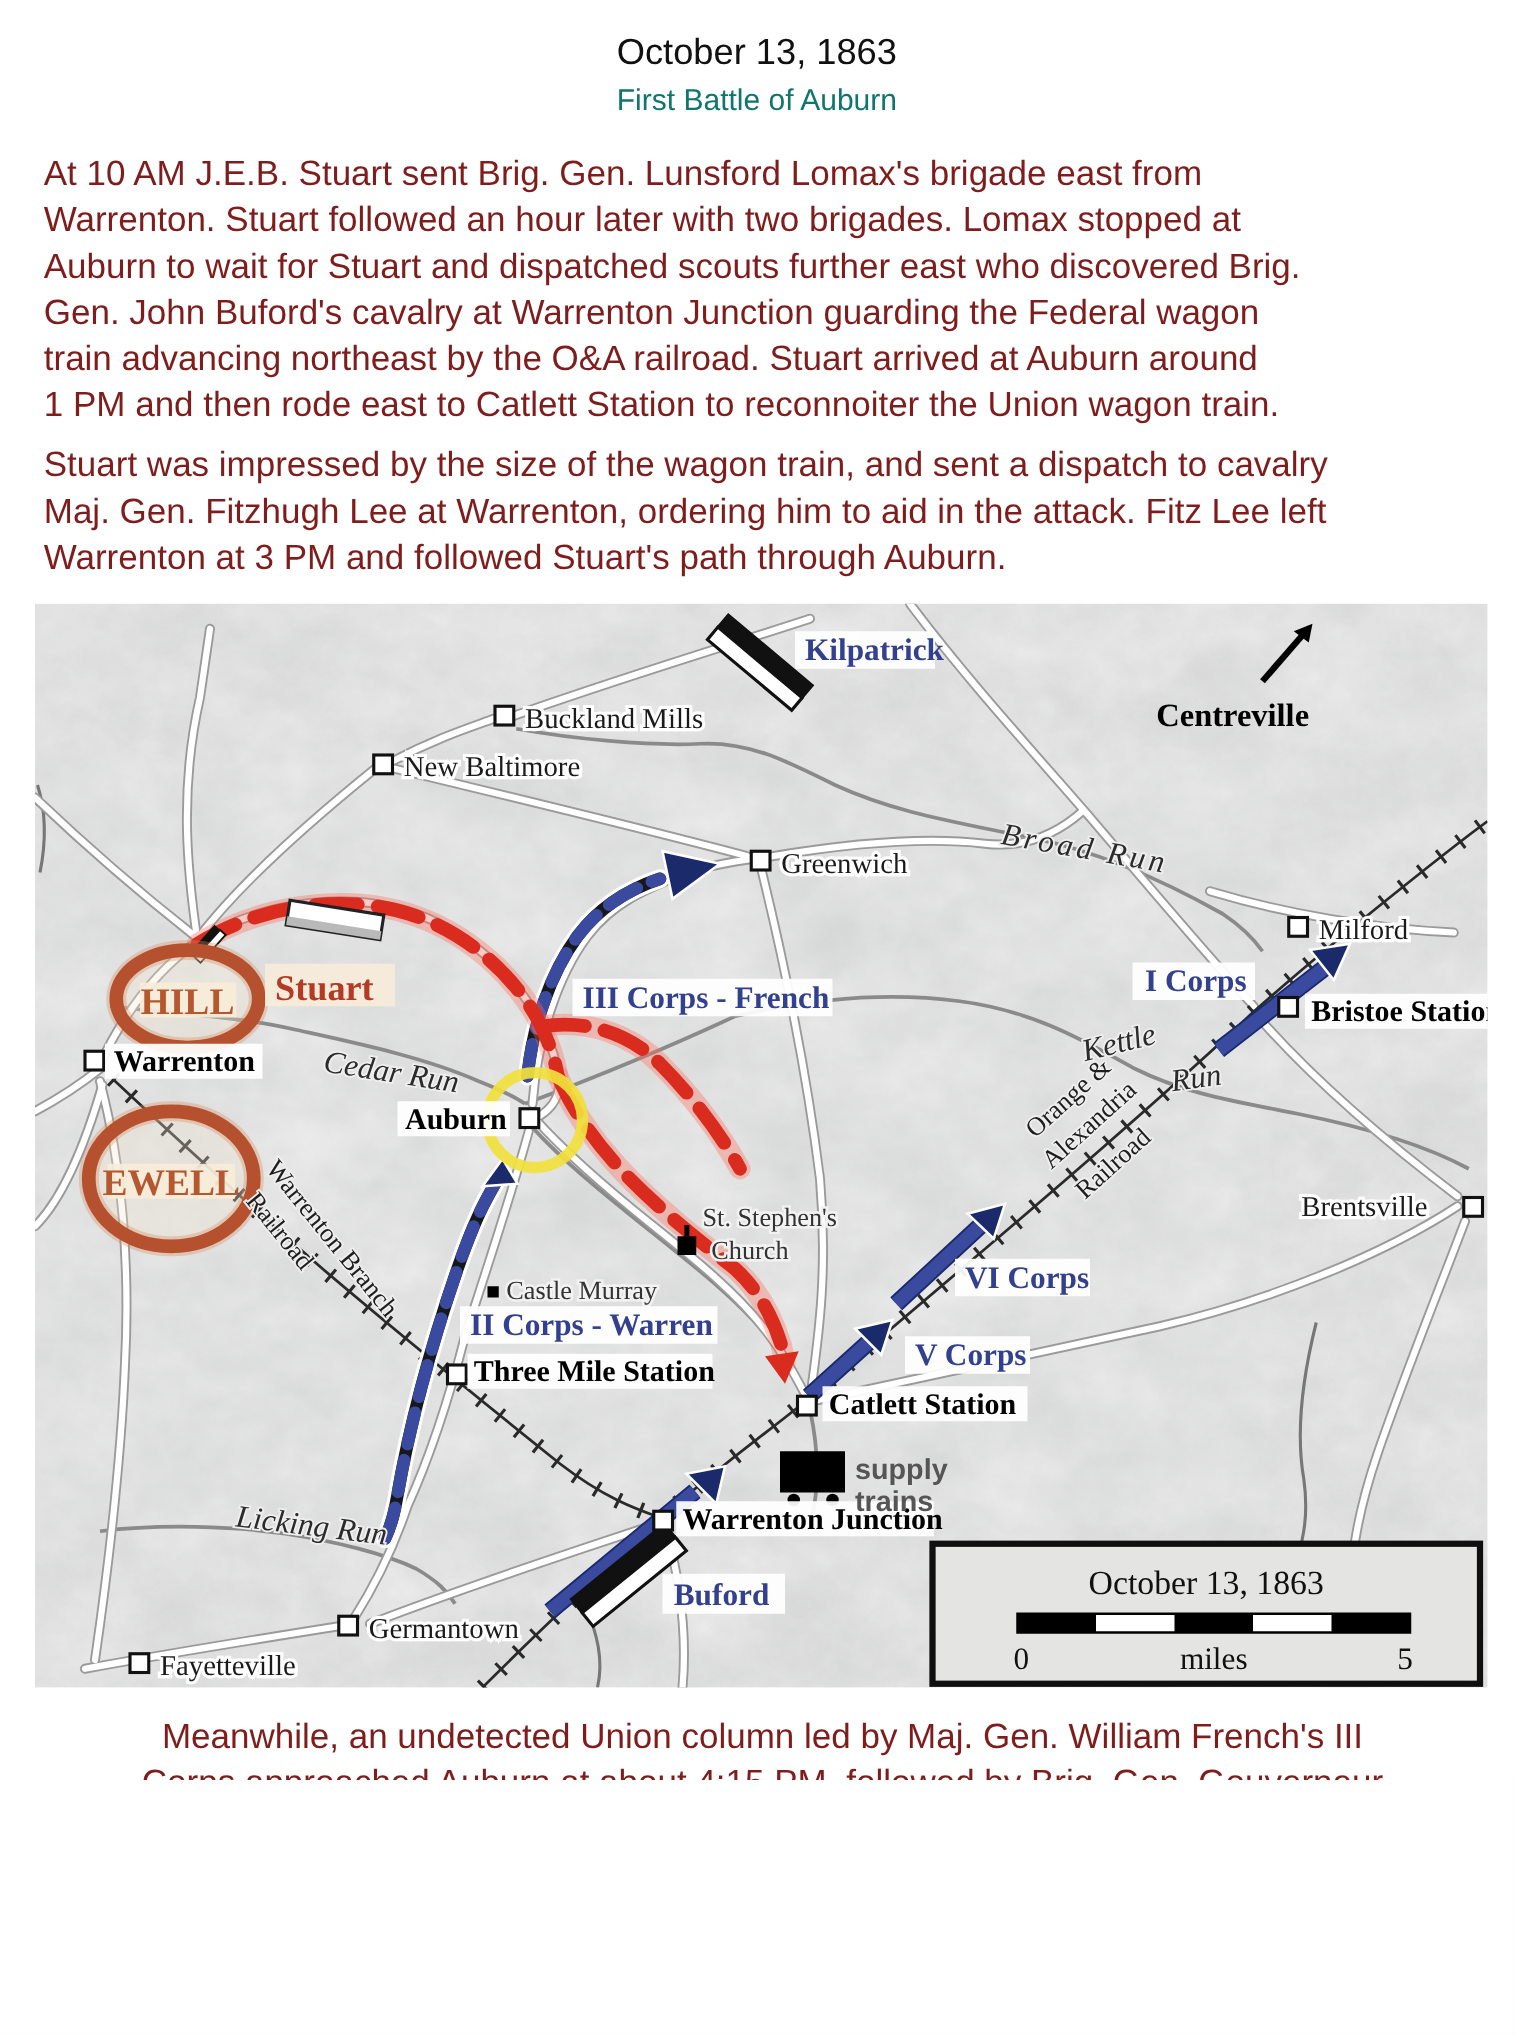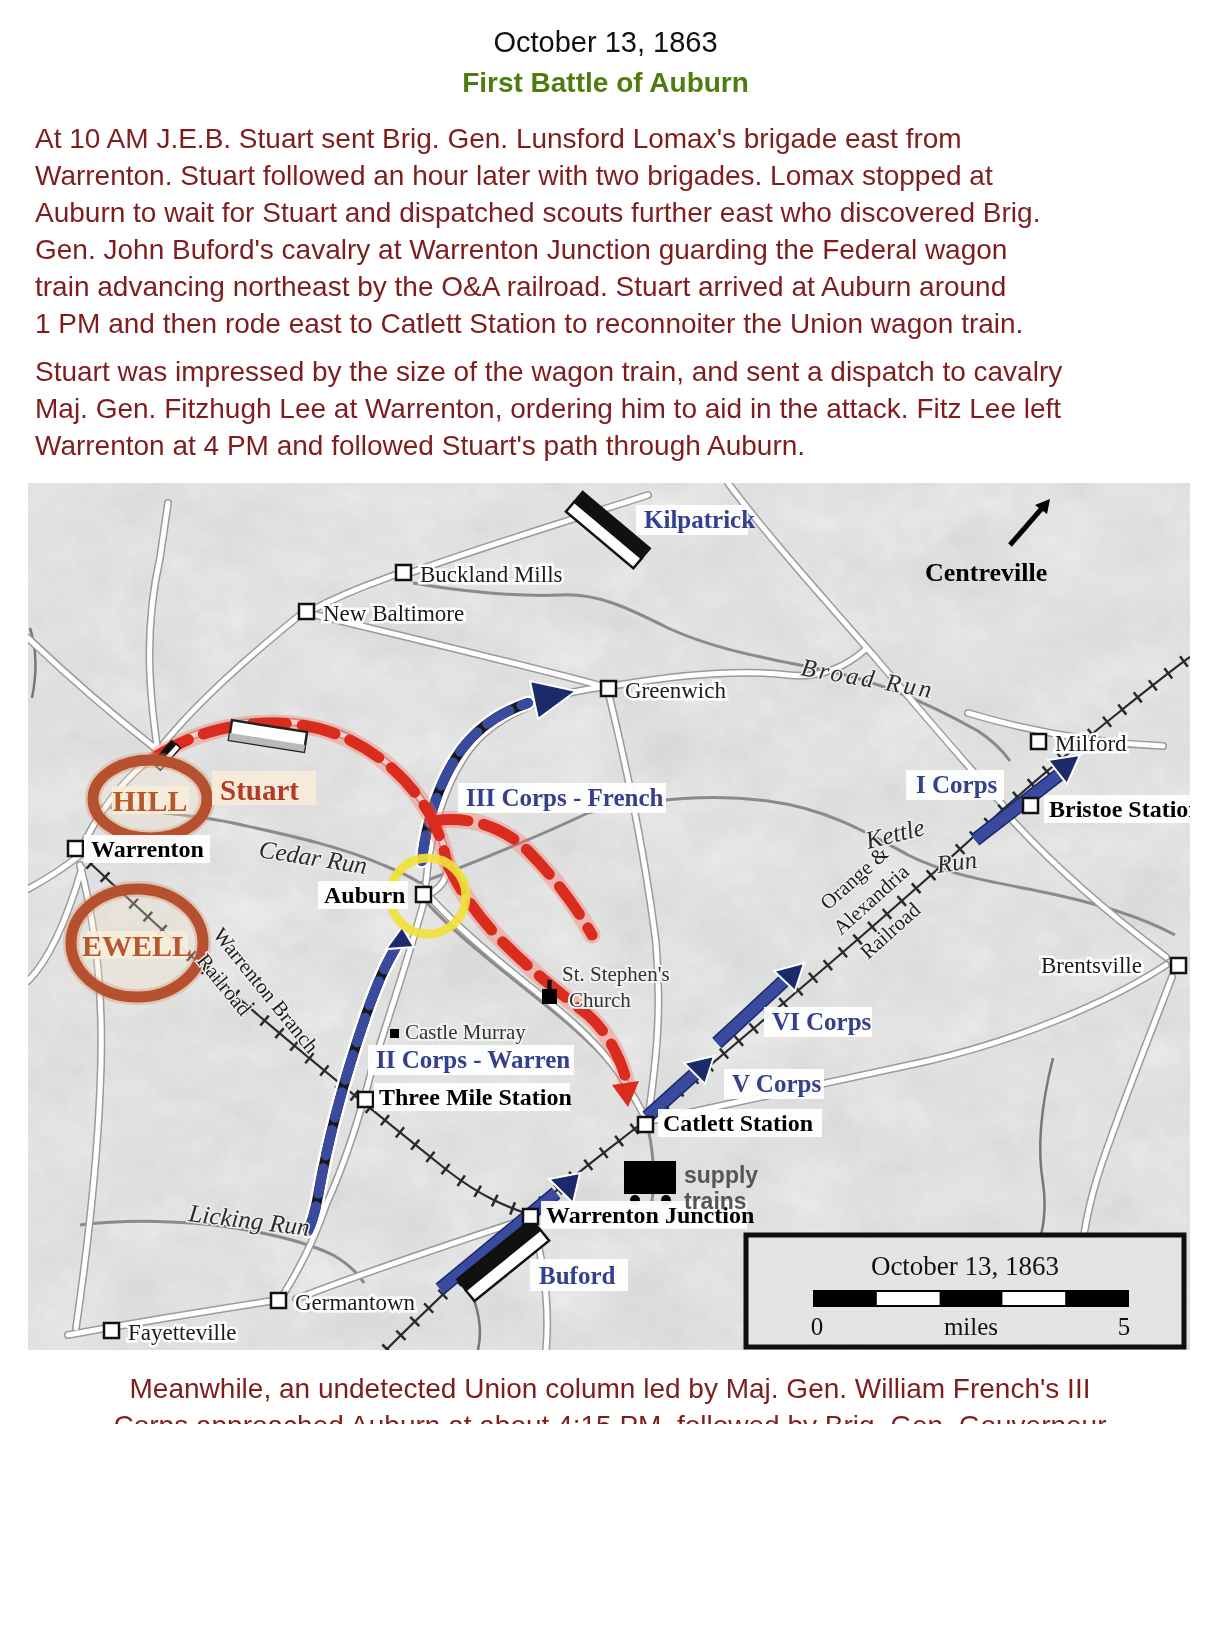--- a/index.html
+++ b/index.html
@@ -1,20 +1,20 @@
 <!DOCTYPE html>
 <html><head>
 <meta charset="utf-8">
 <style>
   html,body{margin:0;padding:0;background:#fff;}
   .page{position:relative;width:1211px;height:1424px;background:#fff;overflow:hidden;
         font-family:"Liberation Sans",sans-serif;color:#111;}
   .title-block{position:absolute;top:26px;left:0;width:1211px;text-align:center;}
   .title-date{font-size:29px;color:#111;}
-  .title-main{font-size:28px;font-weight:bold;color:#4d7c0f;margin-top:8px;}
+  .title-main{font-size:24px;font-weight:normal;color:#0f766e;margin-top:8px;}
   .para{position:absolute;left:35px;width:1150px;font-size:28px;line-height:37px;
         white-space:pre-line;color:#7f1d1d;}
   #p1{top:120px;} #p2{top:353px;} #p3{top:1370px;text-align:center;}
   .map-wrap{position:absolute;left:28px;top:483px;width:1162px;height:867px;}
   svg text{font-family:"Liberation Serif",serif;}
   .town{font-size:23px;fill:#1b1b1b;paint-order:stroke;stroke:#ffffff;stroke-width:5px;}
   .townb{font-size:24px;font-weight:bold;fill:#000;}
   .corps{font-size:25px;font-weight:bold;fill:#32408e;}
   .conf{font-size:29px;font-weight:bold;fill:#b33a24;}
   .ovaltxt{font-size:30px;font-weight:bold;fill:#b5582f;text-anchor:middle;}
@@ -54,21 +54,21 @@
   </div>
 
   <div class="para" id="p1">At 10 AM J.E.B. Stuart sent Brig. Gen. Lunsford Lomax's brigade east from
 Warrenton. Stuart followed an hour later with two brigades. Lomax stopped at
 Auburn to wait for Stuart and dispatched scouts further east who discovered Brig.
 Gen. John Buford's cavalry at Warrenton Junction guarding the Federal wagon
 train advancing northeast by the O&amp;A railroad. Stuart arrived at Auburn around
 1 PM and then rode east to Catlett Station to reconnoiter the Union wagon train.</div>
   <div class="para" id="p2">Stuart was impressed by the size of the wagon train, and sent a dispatch to cavalry
 Maj. Gen. Fitzhugh Lee at Warrenton, ordering him to aid in the attack. Fitz Lee left
-Warrenton at 4 PM and followed Stuart's path through Auburn.</div>
+Warrenton at 3 PM and followed Stuart's path through Auburn.</div>
   <div class="para" id="p3">Meanwhile, an undetected Union column led by Maj. Gen. William French's III
 Corps approached Auburn at about 4:15 PM, followed by Brig. Gen. Gouverneur
 Warren's II Corps. French had dispatched his cavalry under Brig. Gen. Judson
 Kilpatrick to the north to guard his left flank from Confederate cavalry at Warrenton,
 leaving the column without the cavalry at its head, thus allowing it to stumble into
 the Confederates at Auburn.</div>
 
   <div class="map-wrap">
   <svg viewBox="0 0 1162 867" width="1162" height="867">
     <defs>

